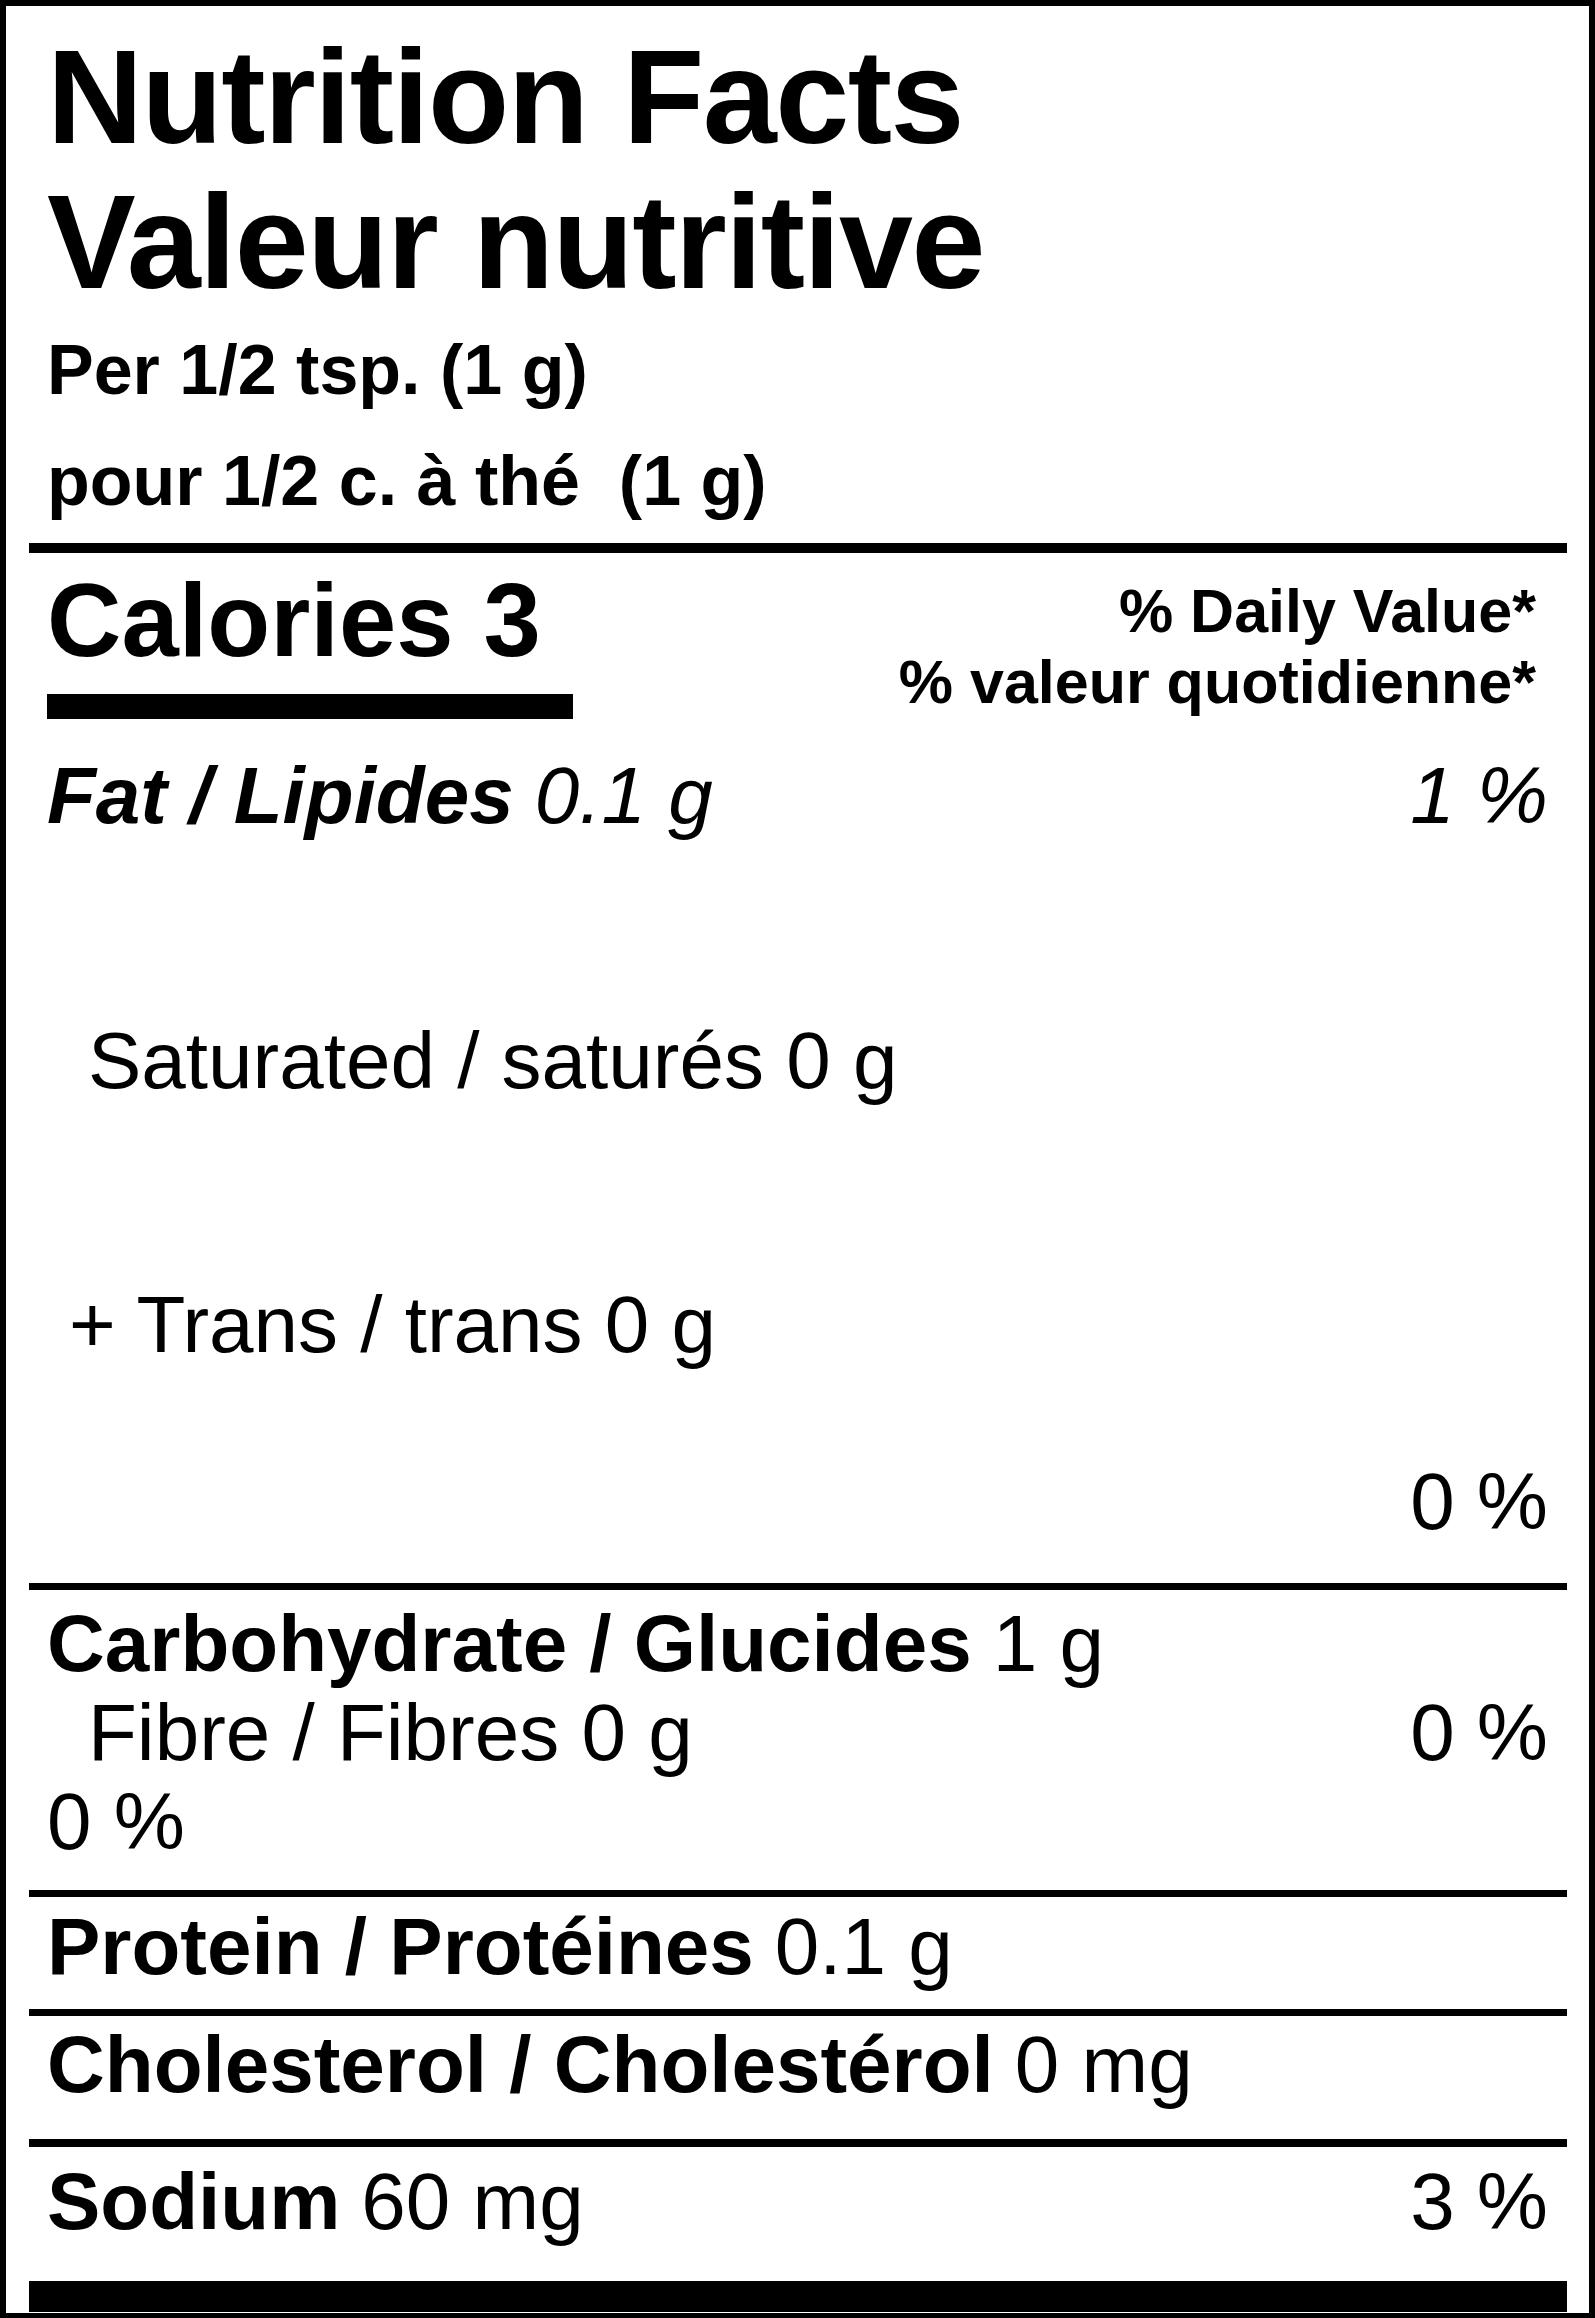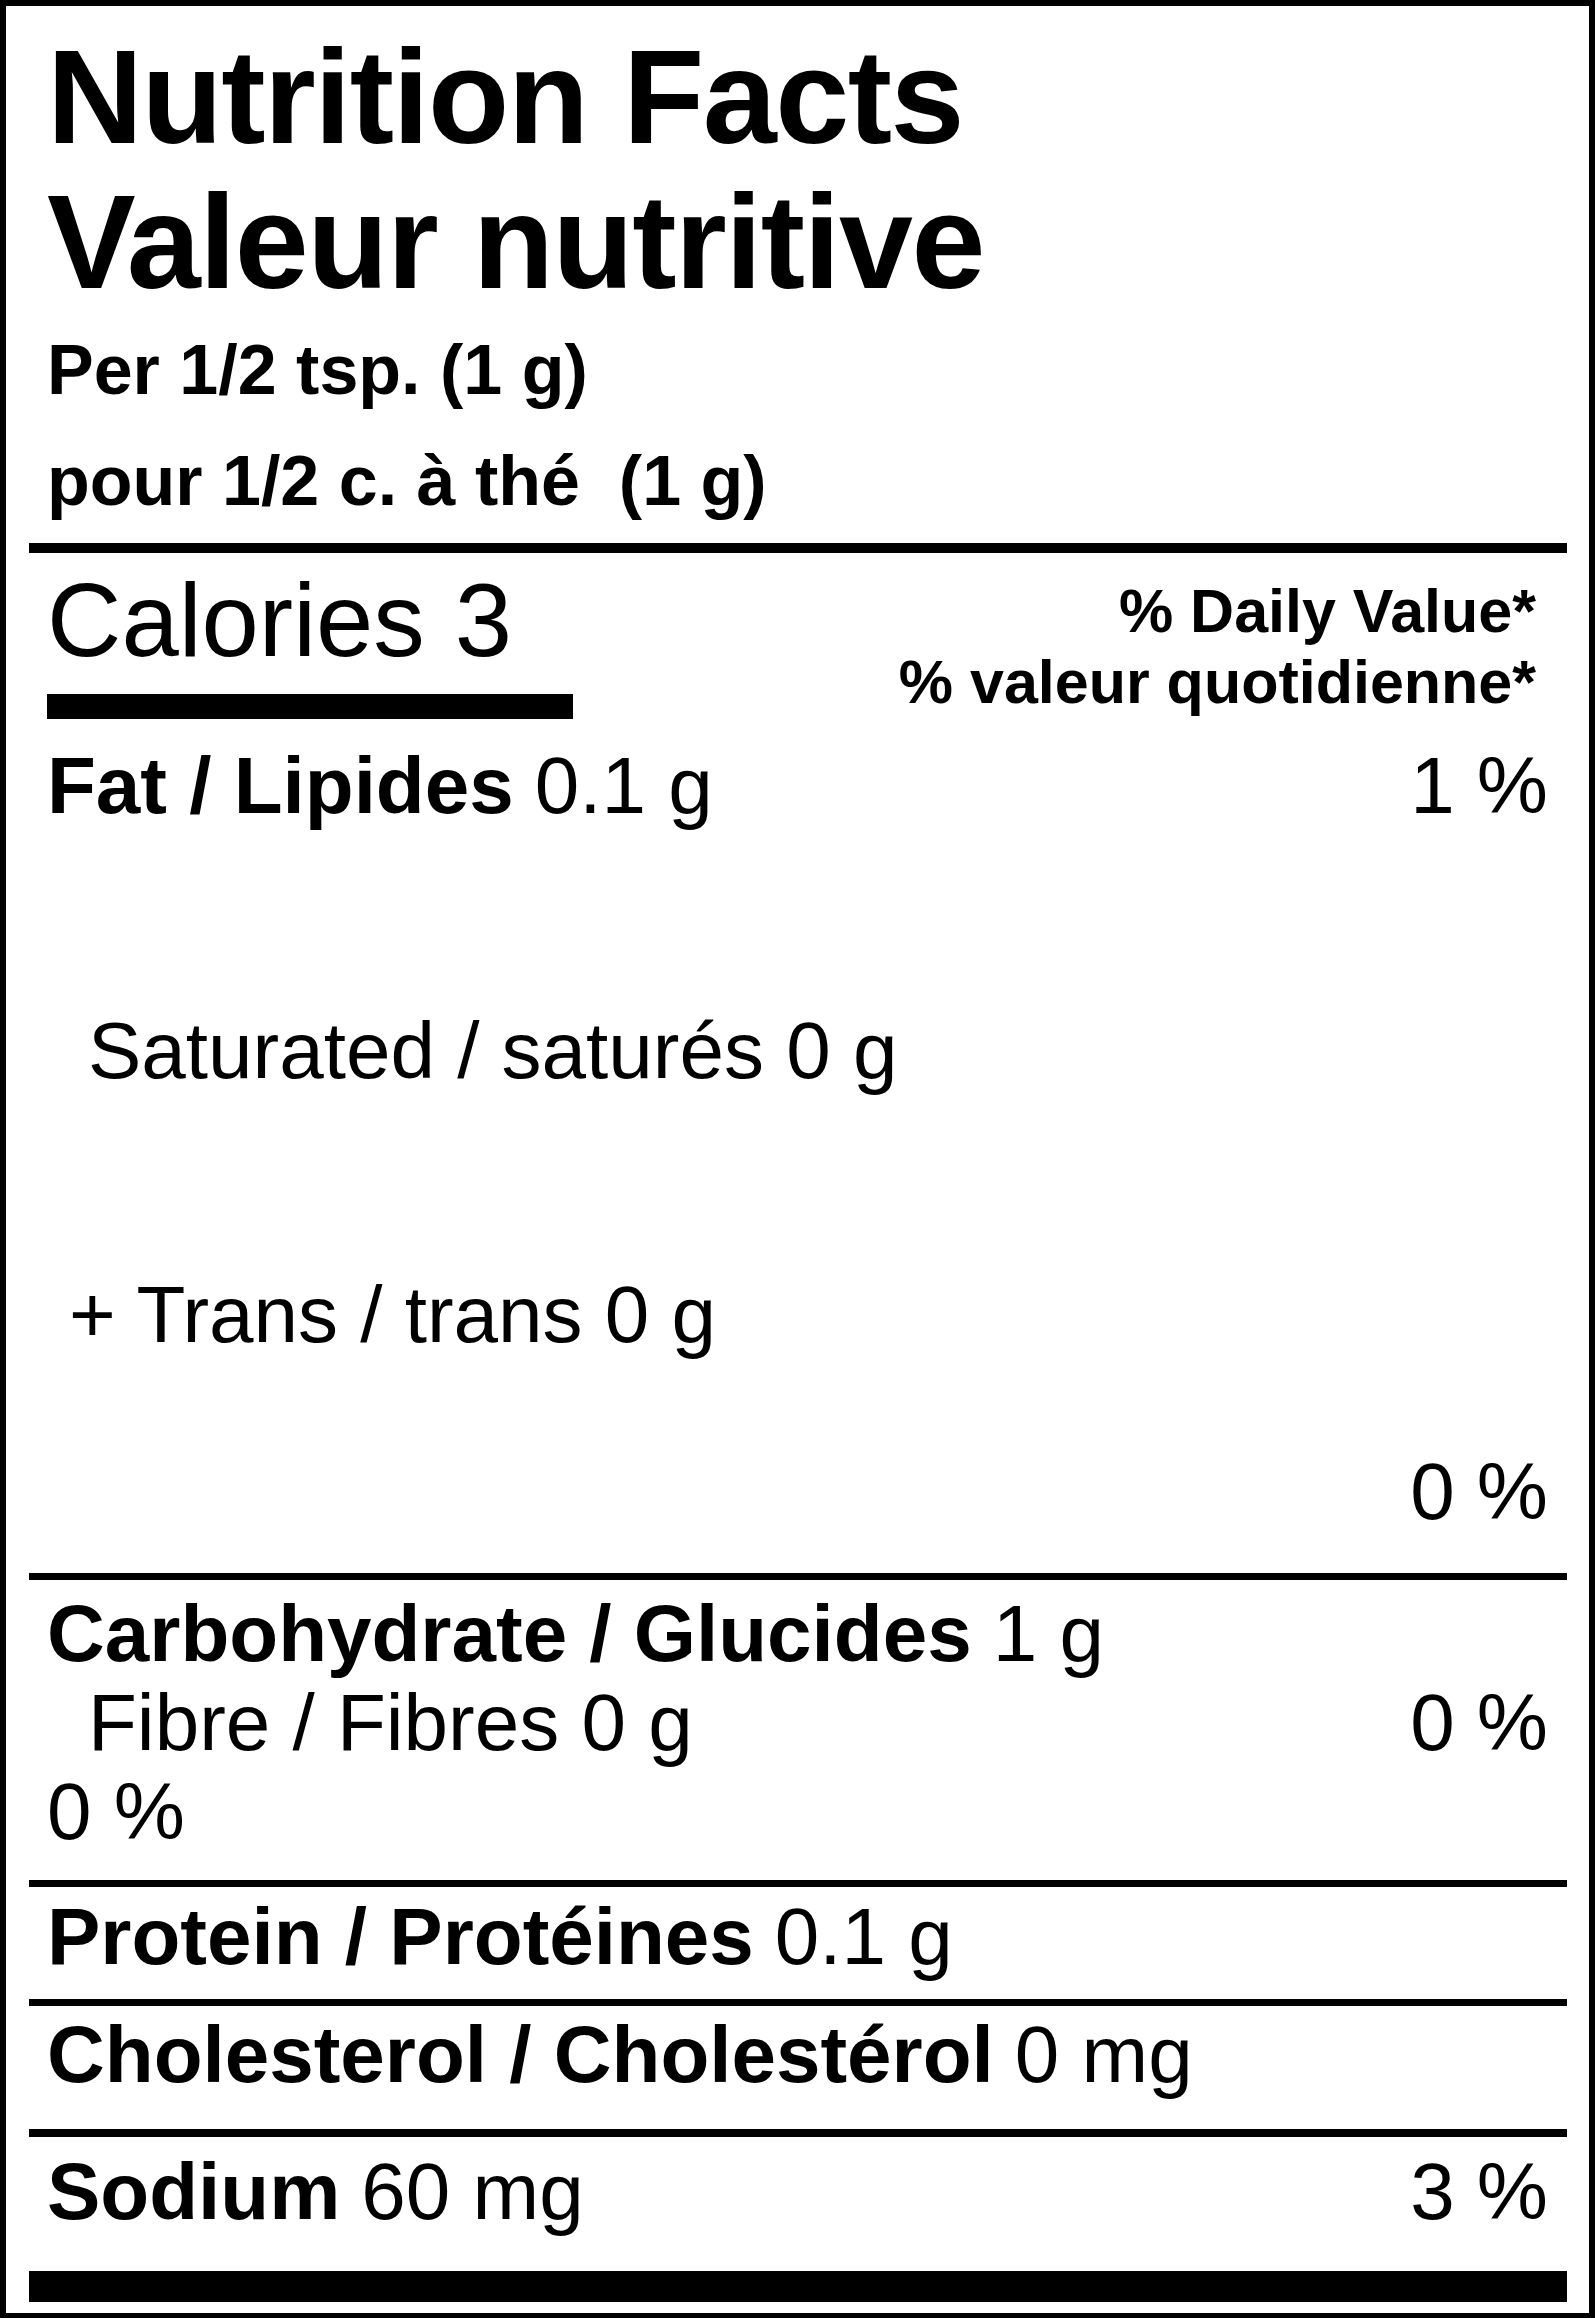--- a/index.html
+++ b/index.html
@@ -32,21 +32,21 @@
     font-weight: bold;
   }
 
   
   .rule      { height: 7.4px; background: #000; margin: 0 -18.5px; }
   .rule-med  { height: 10.4px; background: #000; margin: 6px -18.5px 0 -18.5px; }
   .bar-thick { background: #000; margin: 0 -18.5px; }
 
   
   .cal-row { position: relative; height: 126px; margin-top: 4.4px; }
-  .cal-text { font-size: 103px; font-weight: normal; line-height: 126px; white-space: nowrap; }
+  .cal-text { font-size: 103px; font-weight: bold; line-height: 126px; white-space: nowrap; }
   .cal-value { margin-left: 30px; }
   .dv-head {
     position: absolute; right: 12px; top: 18px;
     text-align: right;
     font-size: 61px; font-weight: bold; line-height: 71px;
     white-space: nowrap;
   }
   .cal-bar { width: 526px; height: 24.5px; background: #000; margin-top: 10.4px; }
 
   
@@ -61,21 +61,21 @@
   .row b { font-weight: bold; }
   .val { margin-left: 21px; }
   .pct { font-weight: normal; }
 
   .row-center { align-items: flex-end; }
   .sublines { }
   .subline { font-size: 80px; line-height: 86px; padding-left: 41px; white-space: pre; }
   .subline-trans { padding-left: 22px; }
   .sub-indent { padding-left: 41px; }
 
-  .mt-fat        { margin-top: 22px; }
+  .mt-fat        { margin-top: 32px; font-style: italic; }
   .mt-rule2      { margin-top: 37px; }
   .mt-carb       { margin-top: 9px; }
   .mt-rule3      { margin-top: 24px; }
   .mt-protein    { margin-top: 4.4px; }
   .mt-rule4      { margin-top: 18px; }
   .mt-chol       { margin-top: 4px; }
   .mt-rule5      { margin-top: 30px; }
   .mt-sodium     { margin-top: 10.4px; }
   .bar-sodium    { margin-top: 35px; height: 31px; }
   .mt-potassium  { margin-top: 15px; }

